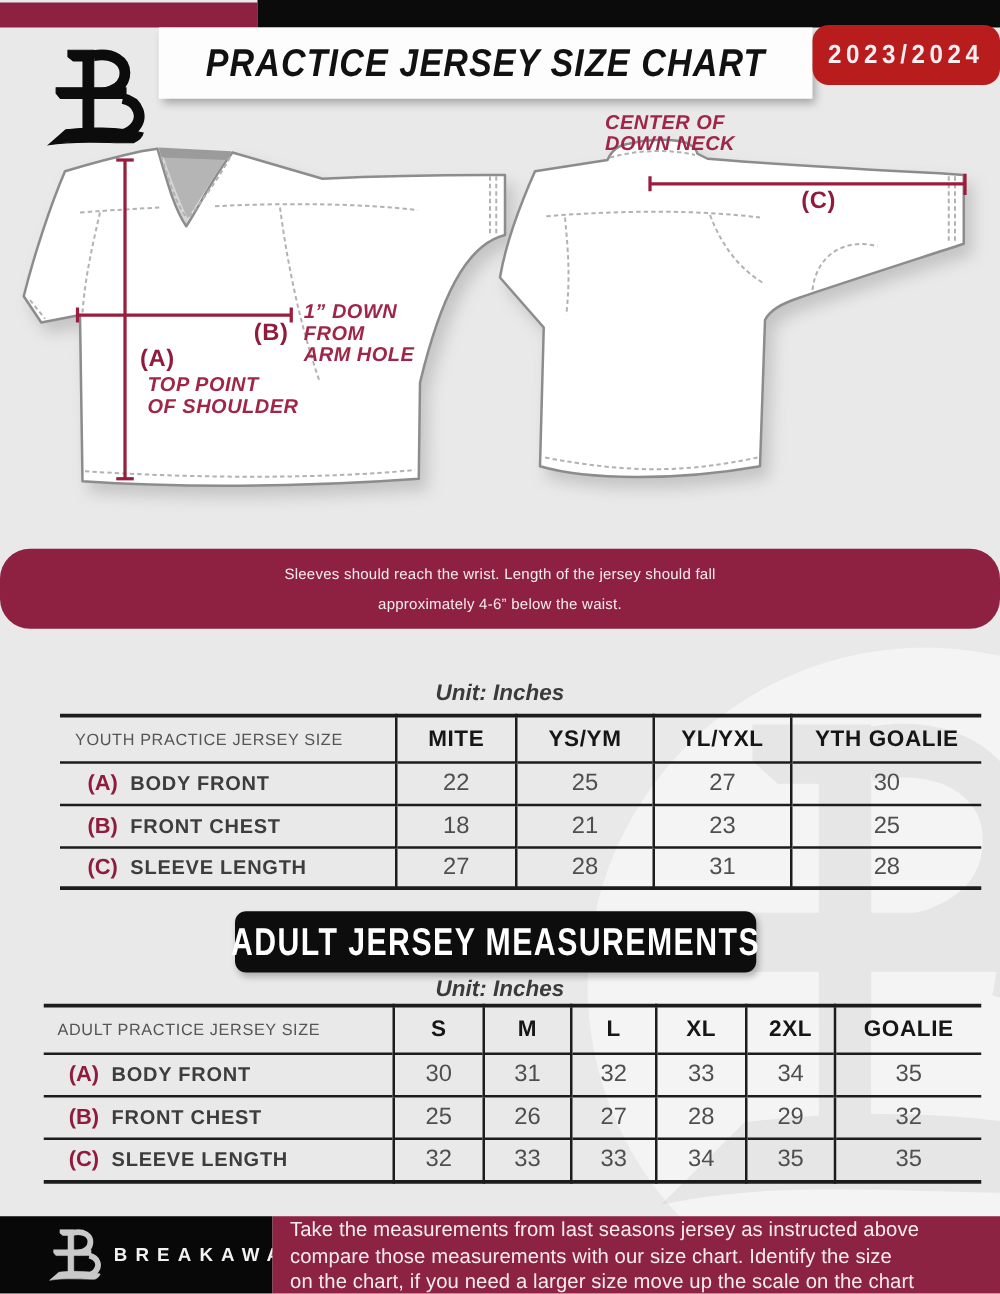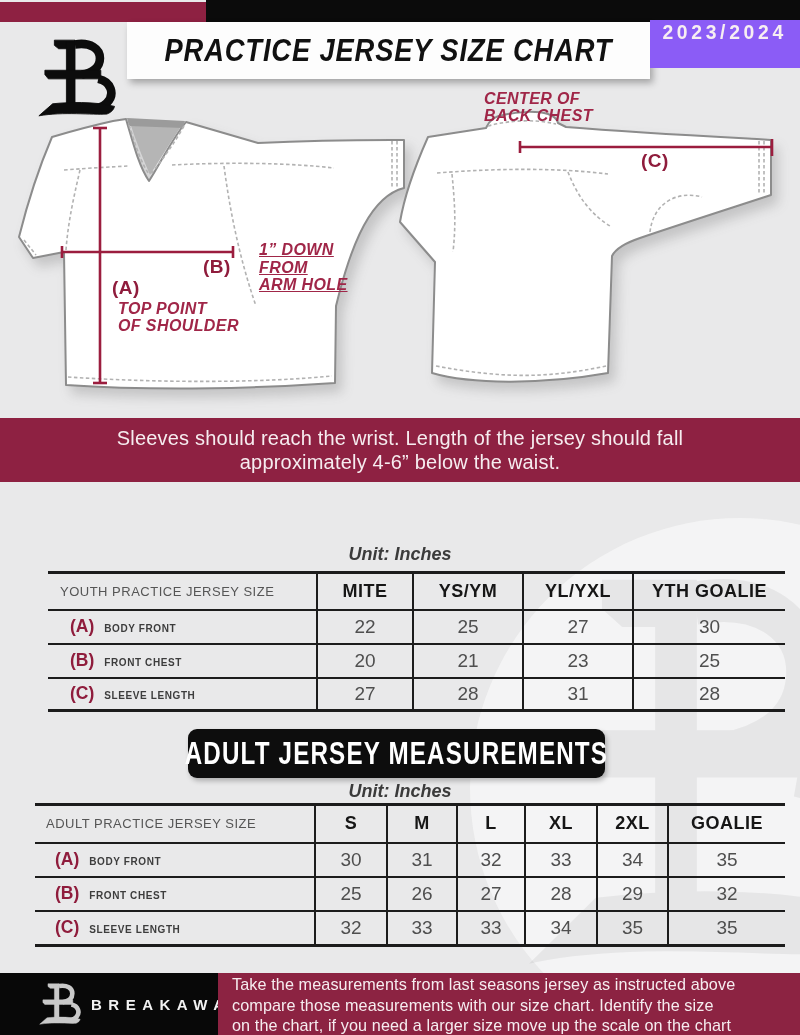--- a/index.html
+++ b/index.html
@@ -17,36 +17,36 @@
     background:#fdfdfd; display:flex; align-items:center; justify-content:center;
     box-shadow:3px 4px 7px rgba(0,0,0,.3);
     font-style:italic;
   }
   .title-box span {
     display:inline-block; font-size:31px; font-weight:800; color:#111;
     letter-spacing:1px; transform:scaleX(.88); white-space:nowrap;
   }
   .year-box {
     position:absolute; left:650px; top:20px; width:150px; height:48px;
-    background:#8b5cf6; display:flex; align-items:flex-start; justify-content:center;
+    background:#b91c1c; display:flex; align-items:center; justify-content:center;border-radius:13px;
   }
   .year-box span {
     display:inline-block; color:#f7eef2; font-weight:700; font-size:21px;
     letter-spacing:4px; transform:scaleX(.92); white-space:nowrap;
   }
   .logo-header { position:absolute; left:32px; top:24px; width:86px; height:108px; }
   
   #diagram { position:absolute; left:0; top:80px; width:800px; height:340px; }
   .ann-tag { position:absolute; color:#8f1c3c; font-weight:800; font-size:19px; letter-spacing:.5px; }
   .ann-cap { position:absolute; color:#a02648; font-style:italic; font-weight:600; font-size:16px; line-height:17px; letter-spacing:.4px; white-space:nowrap; }
   
   .notice {
-    position:absolute; left:0; top:418px; width:800px; height:64px; background:#8e2142;
+    position:absolute; left:0; top:439px; width:800px; height:64px; background:#8e2142;
     display:flex; flex-direction:column; align-items:center; justify-content:center;
-    color:#f6ecef; font-size:20px; line-height:24px; letter-spacing:.2px;
+    color:#f6ecef; font-size:12px; line-height:24px; letter-spacing:.2px;border-radius:24px;
   }
   
   .pill {
     position:absolute; left:188px; width:417px; height:49px; background:#0d0d0d;
     border-radius:9px; display:flex; align-items:center; justify-content:center;
     box-shadow:2px 3px 5px rgba(0,0,0,.25);
   }
   .pill span {
     display:inline-block; color:#fff; font-weight:700; font-size:31px;
     letter-spacing:1.5px; transform:scaleX(.78); white-space:nowrap;
@@ -60,21 +60,21 @@
   table.size-table { border-top:3px solid #1c1c1c; border-bottom:3px solid #1c1c1c; }
   table.size-table tr + tr td { border-top:2.5px solid #1c1c1c; }
   table.size-table td + td { border-left:2px solid #1c1c1c;border-radius:19px; }
   table.size-table td { vertical-align:middle; }
   td.head-label { font-size:13px; font-weight:500; color:#555; letter-spacing:.5px; padding-left:12px; }
   td.col-head   { font-size:18px; font-weight:700; color:#161616; letter-spacing:.5px; text-align:center; }
   td.label-cell { padding-left:22px; white-space:nowrap; }
   #adult-table td.label-cell { padding-left:20px; }
   #adult-table td.head-label { padding-left:11px; }
   .tag { color:#8f1c3c; font-weight:800; font-size:17.5px; margin-right:10px; }
-  .lbl { color:#3d3d3d; font-weight:600; font-size:10px; letter-spacing:.6px; }
+  .lbl { color:#3d3d3d; font-weight:600; font-size:16px; letter-spacing:.6px; }
   td.val { text-align:center; font-size:19px; color:#4f4f4f; font-weight:500;margin-top:32px; }
   
   #footer { position:absolute; left:0; top:973px; width:800px; height:62px; z-index:5; }
   .footer-black {
     position:absolute; left:0; top:0; width:218px; height:62px; background:#080808;
     display:flex; align-items:center;
   }
   .footer-brand { color:#f2f2f2; font-weight:700; font-size:15px; letter-spacing:6.5px; margin-left:9px; white-space:nowrap; }
   .footer-maroon {
     position:absolute; left:218px; top:0; width:582px; height:62px; background:#8c2342;
@@ -175,28 +175,28 @@
       <path d="M772,139 L772,156"></path>
     </g>
   </svg>
 
   <div class="ann-tag z2" style="left:112px; top:277px;">(A)</div>
   <div class="ann-cap z2" style="left:118px; top:300px;">
     <div>TOP POINT</div>
     <div>OF SHOULDER</div>
   </div>
   <div class="ann-tag z2" style="left:203px; top:256px;">(B)</div>
-  <div class="ann-cap z2" style="left:259px; top:241px; line-height:17.5px;text-decoration:underline;">
+  <div class="ann-cap z2" style="left:243px; top:241px; line-height:17.5px;">
     <div>1” DOWN</div>
     <div>FROM</div>
     <div>ARM HOLE</div>
   </div>
   <div class="ann-cap z2" style="left:484px; top:90px;">
     <div>CENTER OF</div>
-    <div>BACK CHEST</div>
+    <div>DOWN NECK</div>
   </div>
   <div class="ann-tag z2" style="left:641px; top:150px;">(C)</div>
 
   <div class="notice z2">
     <div>Sleeves should reach the wrist. Length of the jersey should fall</div>
     <div>approximately 4-6” below the waist.</div>
   </div>
 
   <div class="unit z2" style="top:544px;">Unit: Inches</div>
 
@@ -218,21 +218,21 @@
     </tr>
     <tr style="height:34px">
       <td class="label-cell"><span class="tag">(A)</span><span class="lbl">BODY FRONT</span></td>
       <td class="val">22</td>
       <td class="val">25</td>
       <td class="val">27</td>
       <td class="val">30</td>
     </tr>
     <tr style="height:34px">
       <td class="label-cell"><span class="tag">(B)</span><span class="lbl">FRONT CHEST</span></td>
-      <td class="val">20</td>
+      <td class="val">18</td>
       <td class="val">21</td>
       <td class="val">23</td>
       <td class="val">25</td>
     </tr>
     <tr style="height:33px">
       <td class="label-cell"><span class="tag">(C)</span><span class="lbl">SLEEVE LENGTH</span></td>
       <td class="val">27</td>
       <td class="val">28</td>
       <td class="val">31</td>
       <td class="val">28</td>

